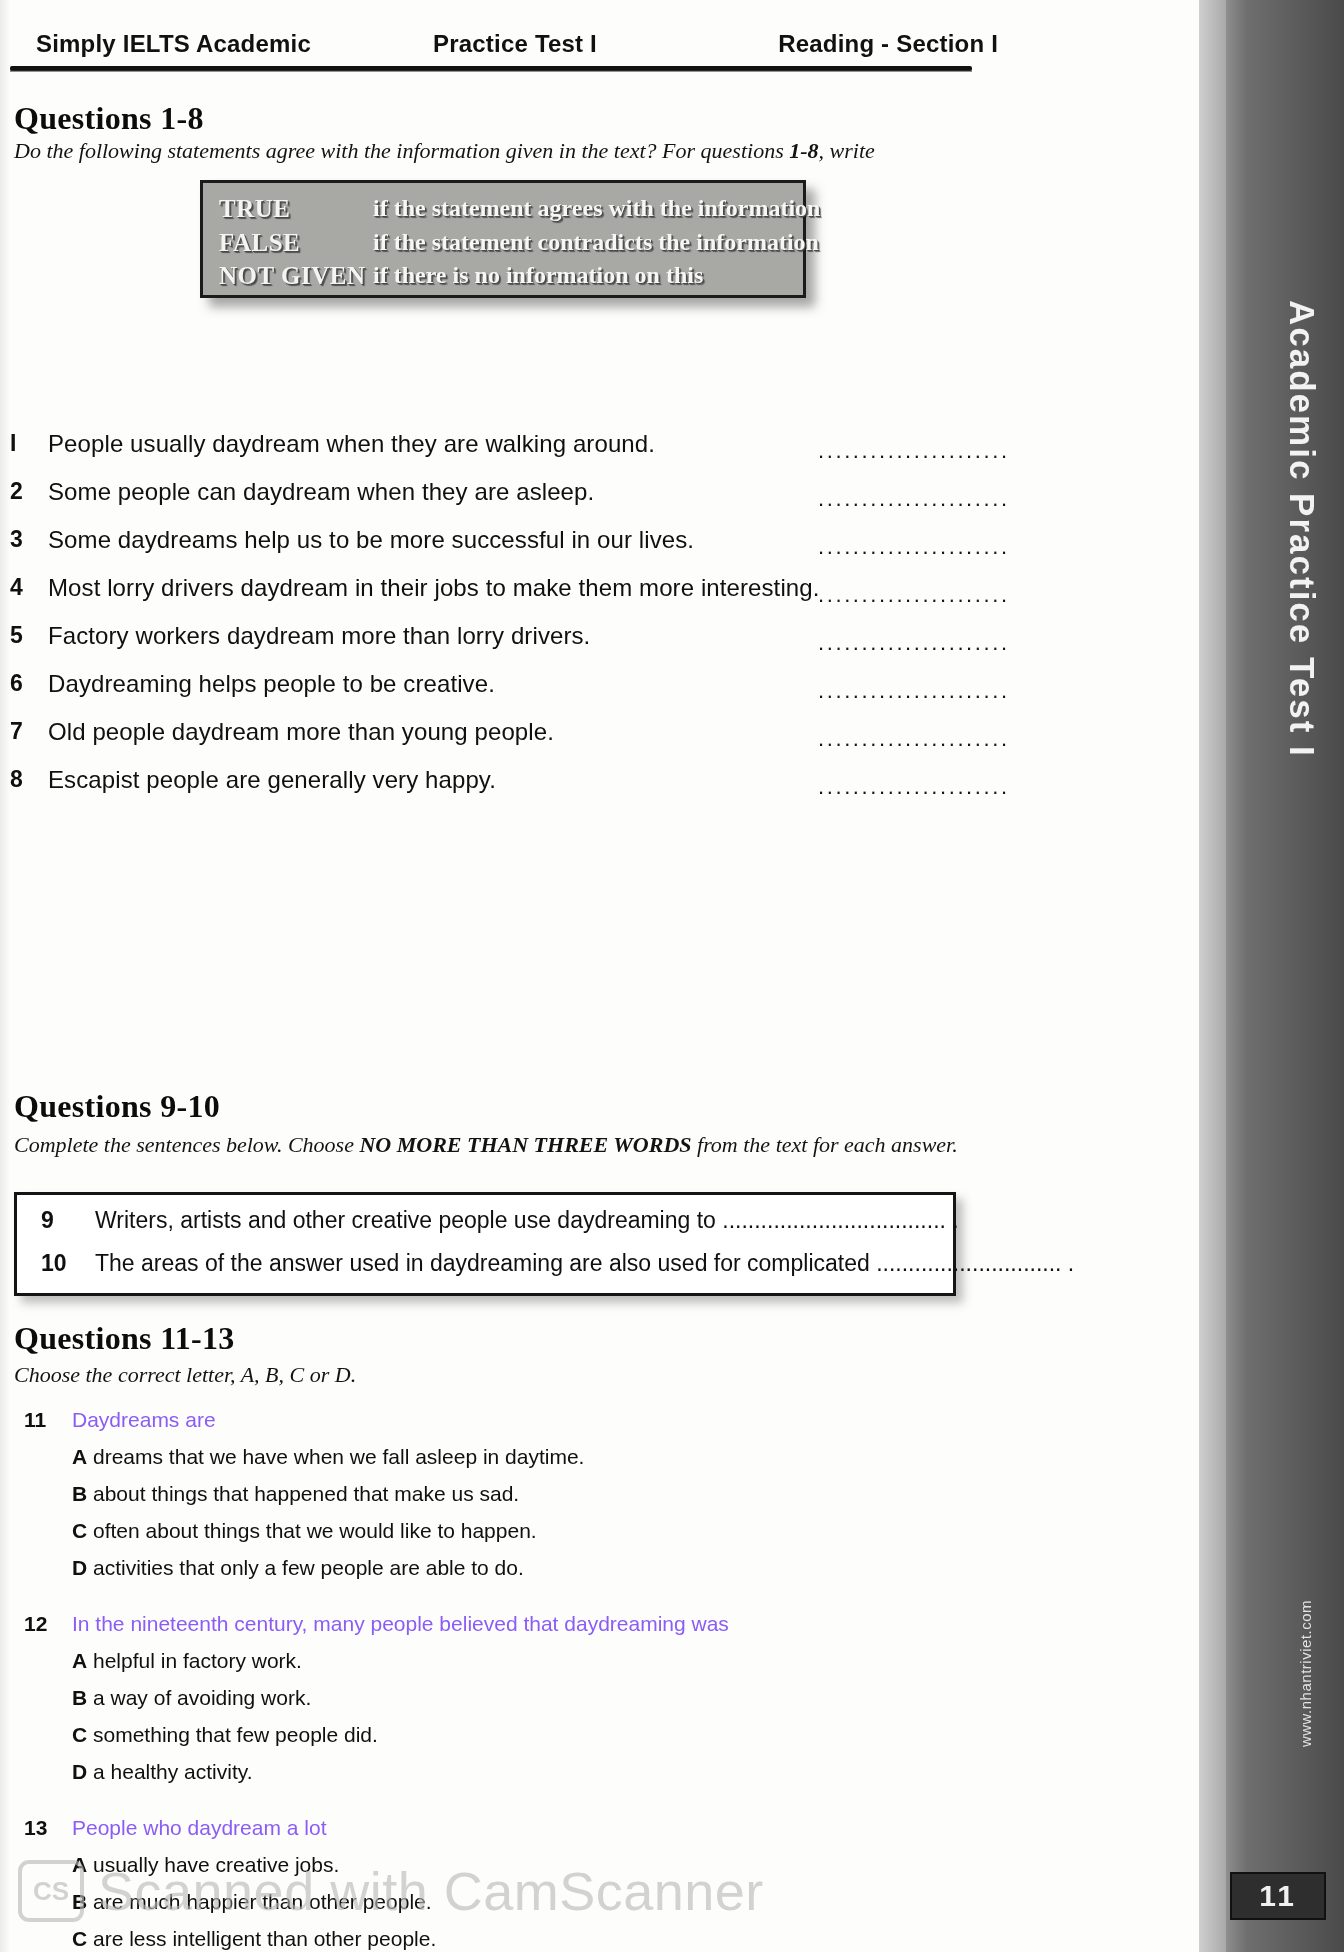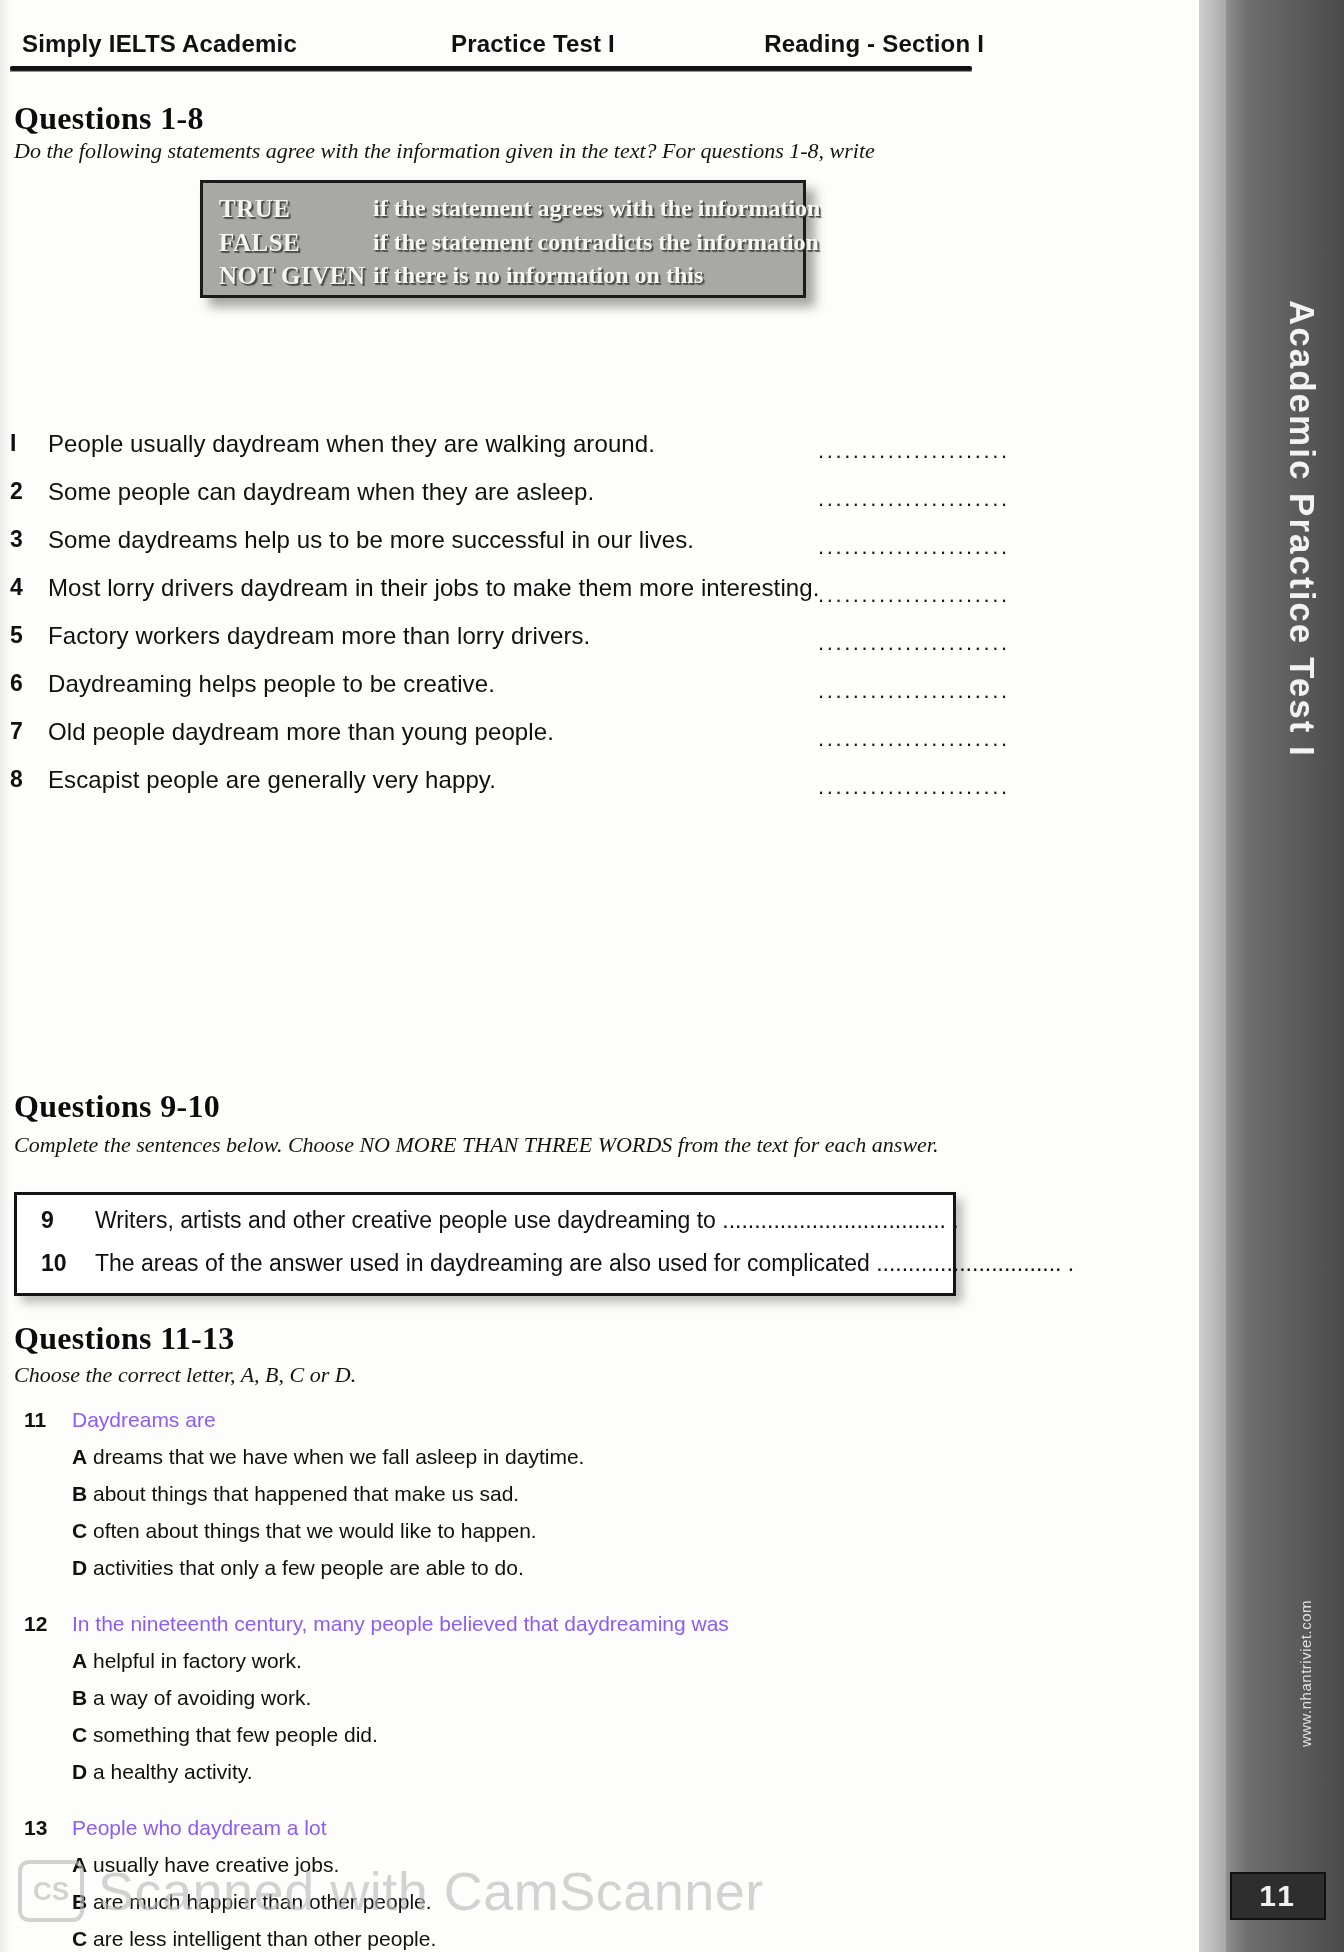--- a/index.html
+++ b/index.html
@@ -65,31 +65,31 @@
     font-weight:bold;font-size:30px;color:#f0f0f0;letter-spacing:3px;
   }
 
   
   #content{
     position:absolute;left:0;top:0;width:1000px;height:1952px;
   }
 
   
   #runhead{
-    position:absolute;left:18px;top:30px;width:966px;height:34px;
+    position:absolute;left:32px;top:30px;width:966px;height:34px;
   }
   .rh{
     position:absolute;top:0;
     font-family:"Liberation Sans",sans-serif;
     font-weight:bold;font-size:24px;color:#111;
     letter-spacing:.2px;
     white-space:nowrap;
   }
   #rh-left{left:4px;}
-  #rh-center{left:50%;transform:translateX(-50%);margin-left:32px;}
+  #rh-center{left:50%;transform:translateX(-50%);}
   #rh-right{right:0px;}
   #rule{
     position:absolute;left:10px;top:66px;width:962px;height:5px;
     background:#111;
     border-radius:2px;
   }
   #rule:after{
     content:"";position:absolute;left:0;top:4px;width:100%;height:2px;
     background:#3a3a3a;opacity:.55;
   }
@@ -100,21 +100,21 @@
     font-family:"Liberation Serif",serif;
     font-weight:bold;font-size:32px;color:#0c0c0c;
     letter-spacing:.3px;white-space:nowrap;
   }
   .qinstr{
     position:absolute;left:14px;
     font-family:"Liberation Serif",serif;
     font-style:italic;font-size:22px;color:#131313;
     white-space:nowrap;
   }
-  .qinstr b{font-weight:normal;font-style:italic;}
+  .qinstr b{font-weight:bold;font-style:italic;}
 
   
   #tfbox{
     position:absolute;left:200px;top:180px;width:600px;height:112px;
     background:#a8a8a4;
     border:3px solid #1b1b1b;
     box-shadow:9px 9px 10px rgba(60,60,60,.45);
   }
   #tfbox .row{
     position:absolute;left:0;width:100%;height:30px;

